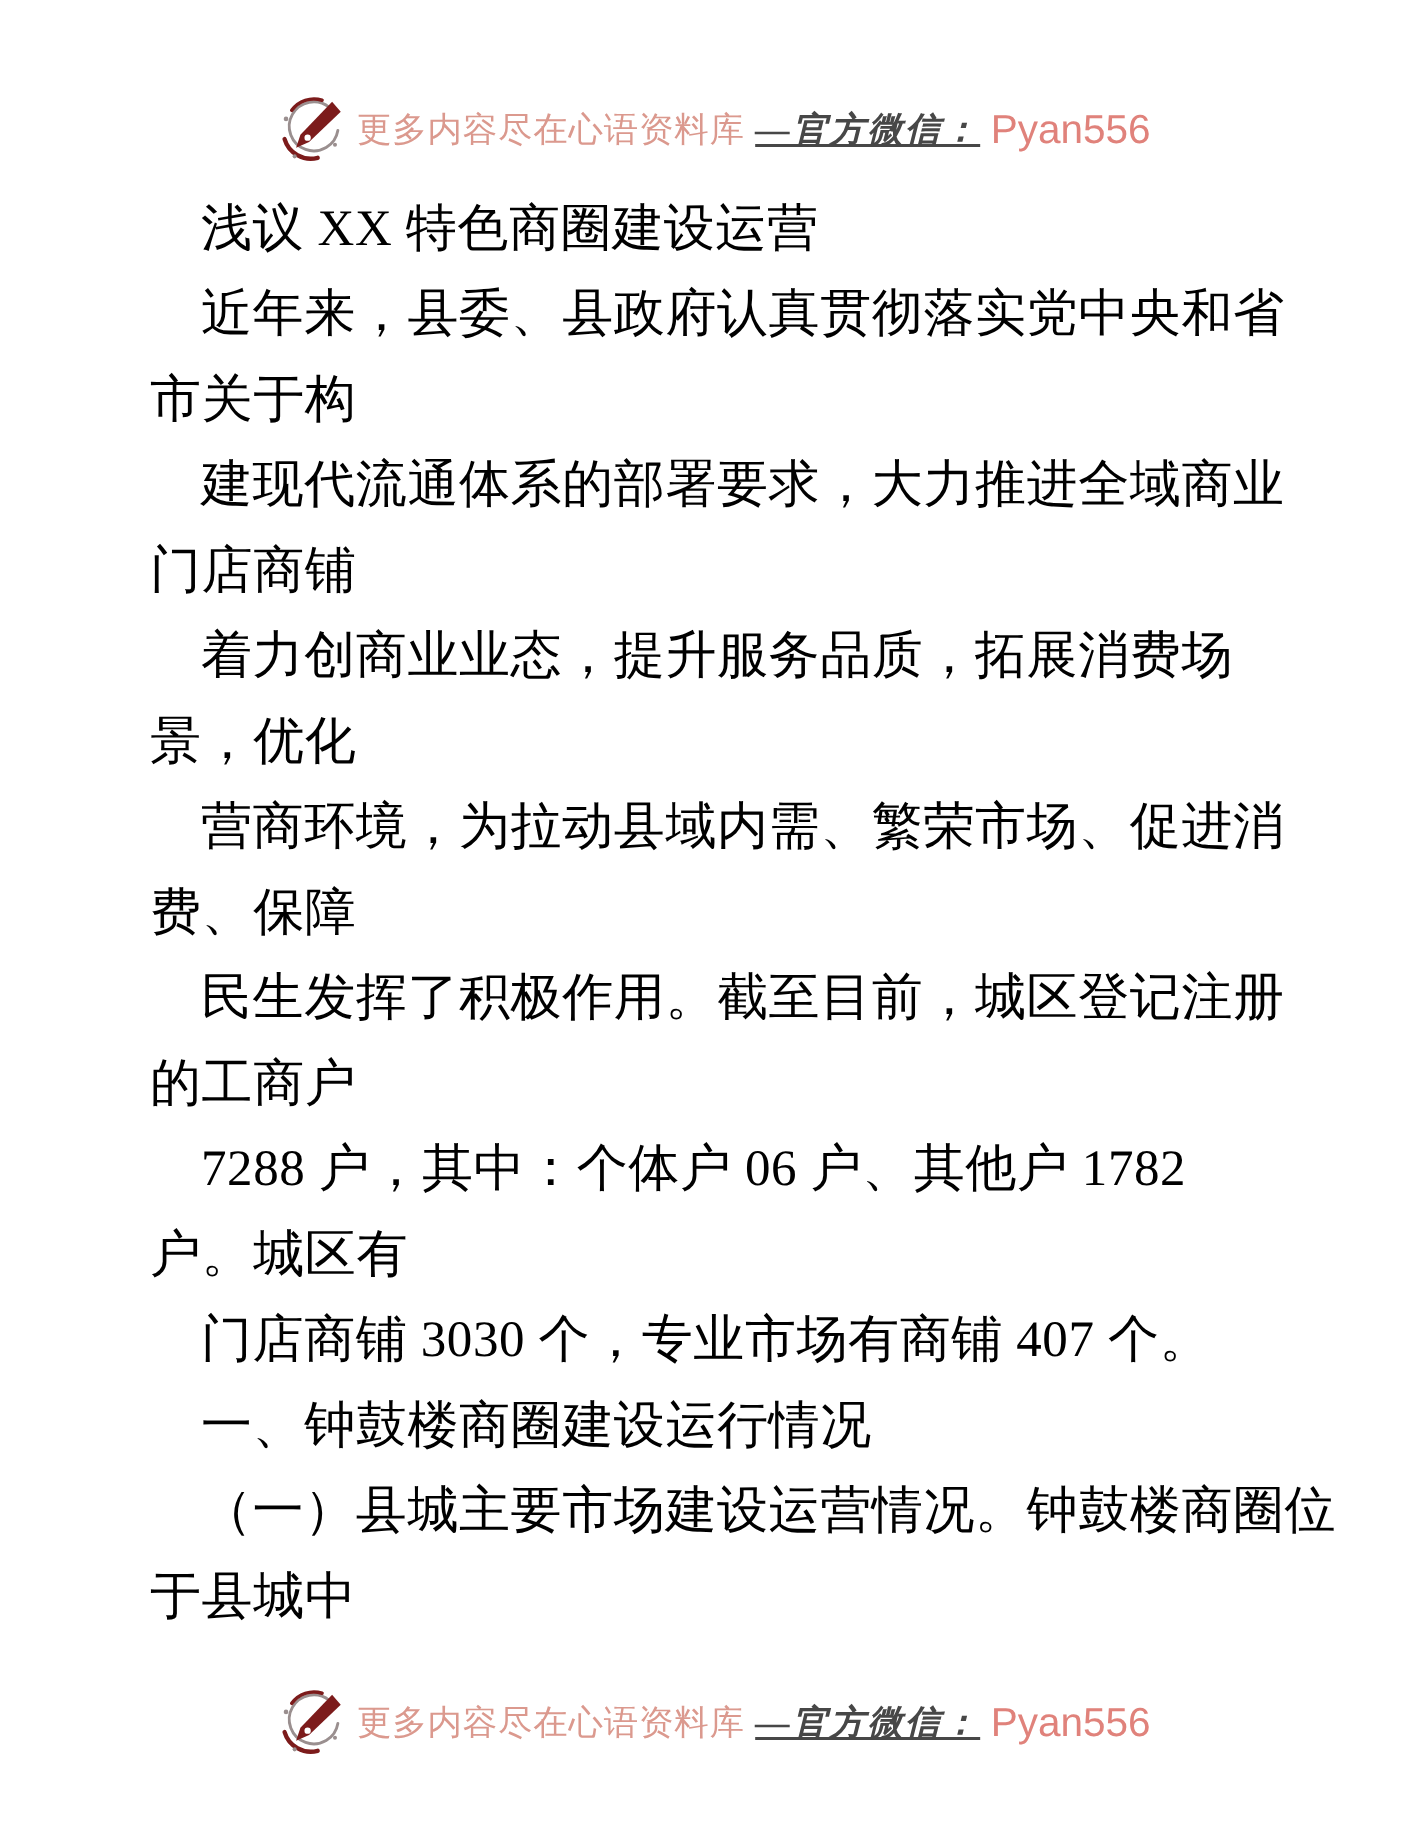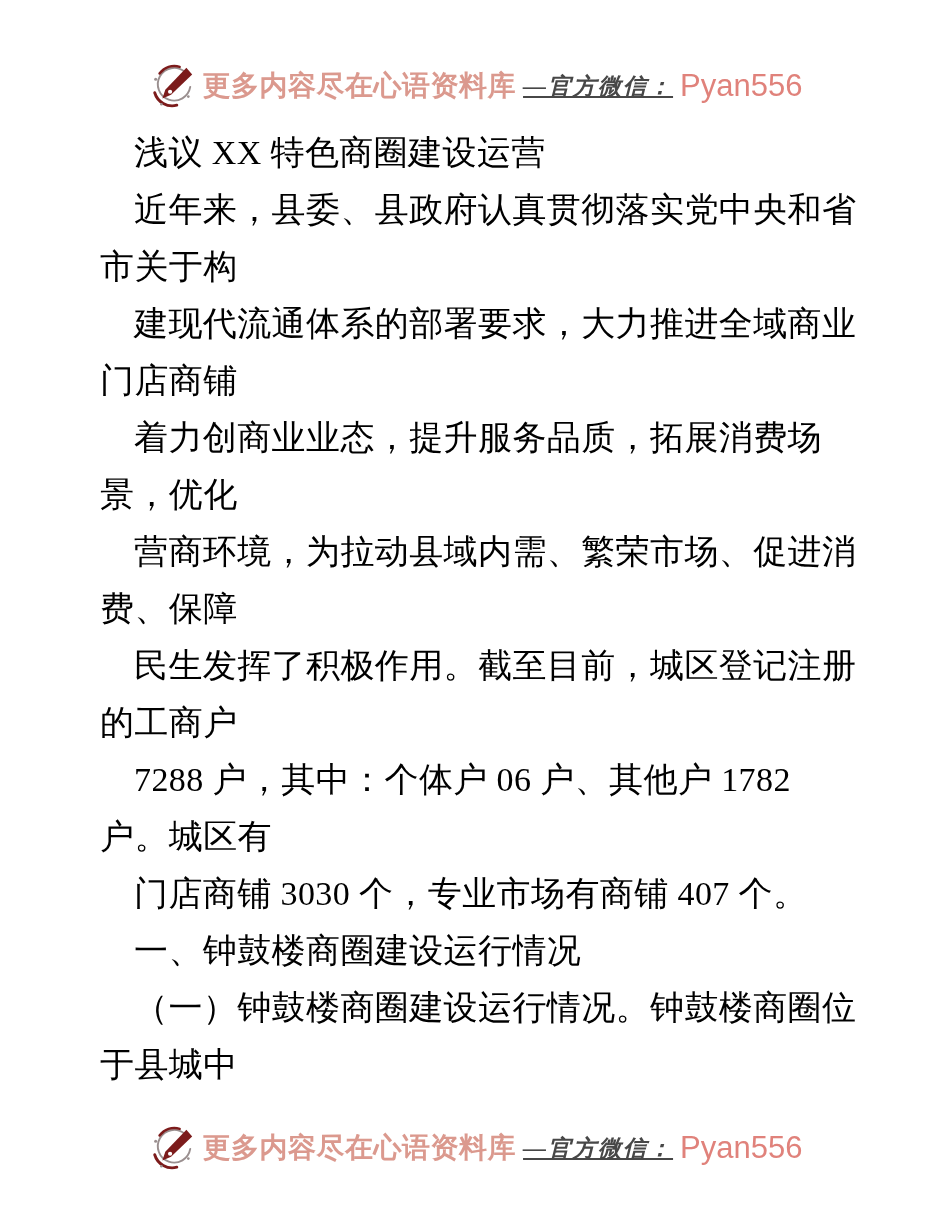--- a/index.html
+++ b/index.html
@@ -16,38 +16,38 @@
     display: flex;
     align-items: center;
     justify-content: center;
     gap: 7px;
     width: 100%;
   }
   .watermark.header { padding-top: 60px; }
   .watermark.footer { position: absolute; bottom: 56px; left: 0; }
   .wm-logo { width: 48px; height: 52px; flex: 0 0 auto; }
   .wm-brand {
-    font-size: 28px;
+    font-size: 23px;
     letter-spacing: 0.5px;
     color: var(--brand-color, #db998e);
-    font-weight: bold;
+    font-weight: normal;
     white-space: pre;
   }
   .wm-label {
     font-size: 23px;
     color: var(--label-color, #474747);
     font-style: italic;
     font-weight: bold;
     letter-spacing: 2px;
     white-space: pre;
     text-decoration: underline;
   }
   .wm-id {
     font-family: "Liberation Sans", "DejaVu Sans", sans-serif;
-    font-size: 31px;
+    font-size: 27px;
     color: var(--id-color, #e0827b);
     white-space: pre;
   }
   
   .doc-body {
     margin: 12px 43px 0 100px;
     font-size: 34px;
     line-height: 57px;
     color: var(--body-color, #000000);
   }
@@ -90,21 +90,21 @@
       <div class="doc-line indent">着力创商业业态，提升服务品质，拓展消费场</div>
       <div class="doc-line">景，优化</div>
       <div class="doc-line indent">营商环境，为拉动县域内需、繁荣市场、促进消</div>
       <div class="doc-line">费、保障</div>
       <div class="doc-line indent">民生发挥了积极作用。截至目前，城区登记注册</div>
       <div class="doc-line">的工商户</div>
       <div class="doc-line indent">7288 户，其中：个体户 06 户、其他户 1782</div>
       <div class="doc-line">户。城区有</div>
       <div class="doc-line indent">门店商铺 3030 个，专业市场有商铺 407 个。</div>
       <div class="doc-line indent">一、钟鼓楼商圈建设运行情况</div>
-      <div class="doc-line indent">（一）钟鼓楼商圈建设运行情况。钟鼓楼商圈位</div>
+      <div class="doc-line indent">（一）县城主要市场建设运营情况。钟鼓楼商圈位</div>
       <div class="doc-line">于县城中</div>
     </div>
 
   <div class="watermark footer">
     <svg class="wm-logo" viewBox="0 0 50 54" aria-hidden="true">
       <path d="M 38 12 A 17 17 0 1 0 44 28" fill="none" stroke="var(--logo-swirl,#9a8f8f)" stroke-width="2" stroke-linecap="round"></path>
       <path d="M 12 14 A 19 19 0 0 1 33 7" fill="none" stroke="var(--logo-color,#7c1b1b)" stroke-width="2.5" stroke-linecap="round"></path>
       <path d="M 7 34 A 19 19 0 0 0 30 47" fill="none" stroke="var(--logo-color,#7c1b1b)" stroke-width="3" stroke-linecap="round"></path>
       <path d="M 40 8 L 46 15 L 24 36 L 15 40 L 18 31 Z" fill="var(--logo-color,#7c1b1b)"></path>
       <circle cx="23" cy="33" r="2.2" fill="#ffffff"></circle>

